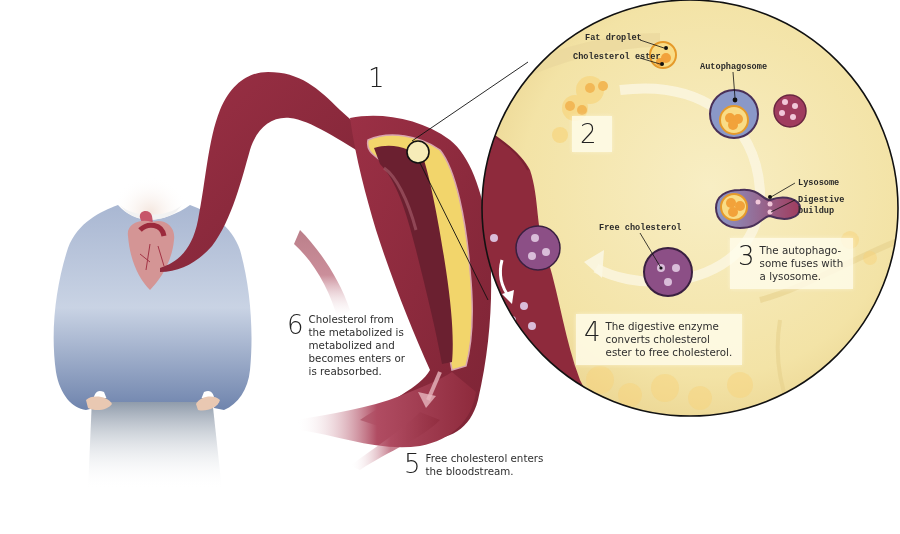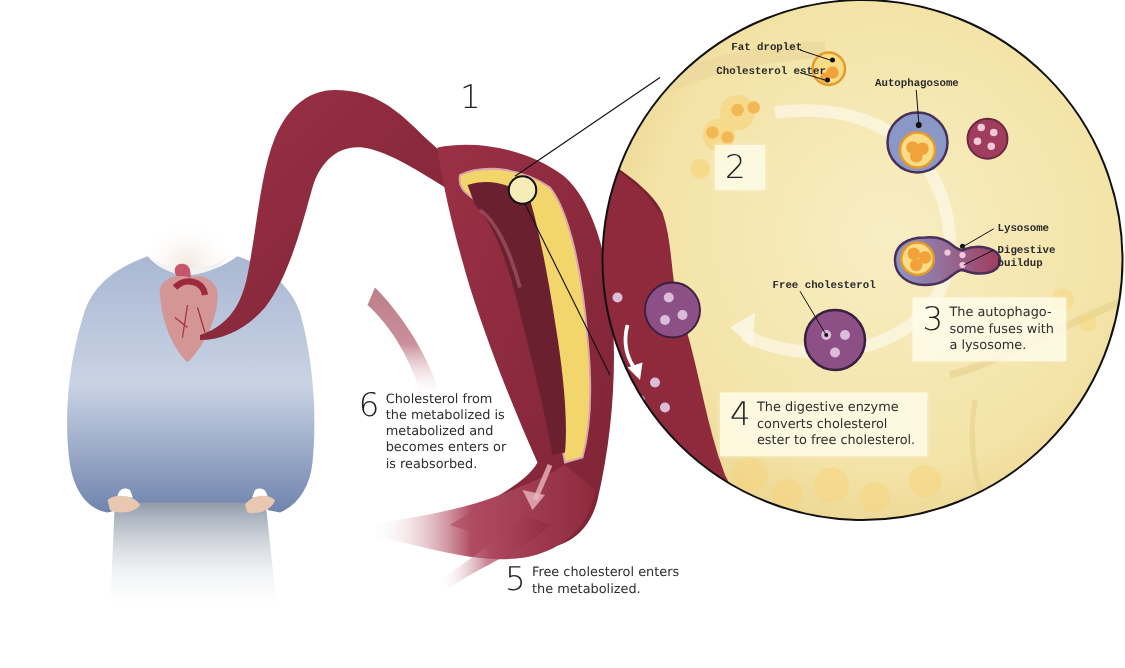--- a/index.html
+++ b/index.html
@@ -195,21 +195,21 @@
 </svg>
 
 <div class="lbl" style="left:585px; top:33px;">Fat droplet</div>
 <div class="lbl" style="left:573px; top:52px;">Cholesterol ester</div>
 <div class="lbl" style="left:700px; top:62px;">Autophagosome</div>
 <div class="lbl" style="left:798px; top:178px;">Lysosome</div>
 <div class="lbl" style="left:798px; top:195px; line-height:11px;">
   <div>Digestive</div>
   <div>buildup</div>
 </div>
-<div class="lbl" style="left:618px; top:223px;">Free cholesterol</div>
+<div class="lbl" style="left:599px; top:223px;">Free cholesterol</div>
 
 <div class="step" style="left:368px; top:66px;">
   <span class="num">1</span>
 </div>
 
 <div class="step boxed" style="left:572px; top:116px;">
   <span class="num">2</span>
 </div>
 
 <div class="step boxed" style="left:730px; top:238px;">
@@ -227,21 +227,21 @@
     <div>The digestive enzyme</div>
     <div>converts cholesterol</div>
     <div>ester to free cholesterol.</div>
   </div>
 </div>
 
 <div class="step" style="left:404px; top:452px;">
   <span class="num">5</span>
   <div class="txt">
     <div>Free cholesterol enters</div>
-    <div>the metabolized.</div>
+    <div>the bloodstream.</div>
   </div>
 </div>
 
 <div class="step" style="left:287px; top:313px;">
   <span class="num">6</span>
   <div class="txt">
     <div>Cholesterol from</div>
     <div>the metabolized is</div>
     <div>metabolized and</div>
     <div>becomes enters or</div>

